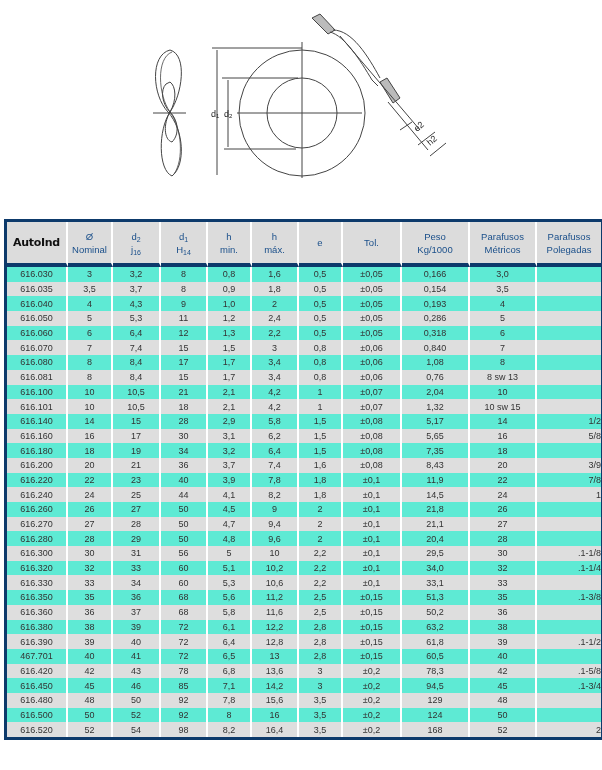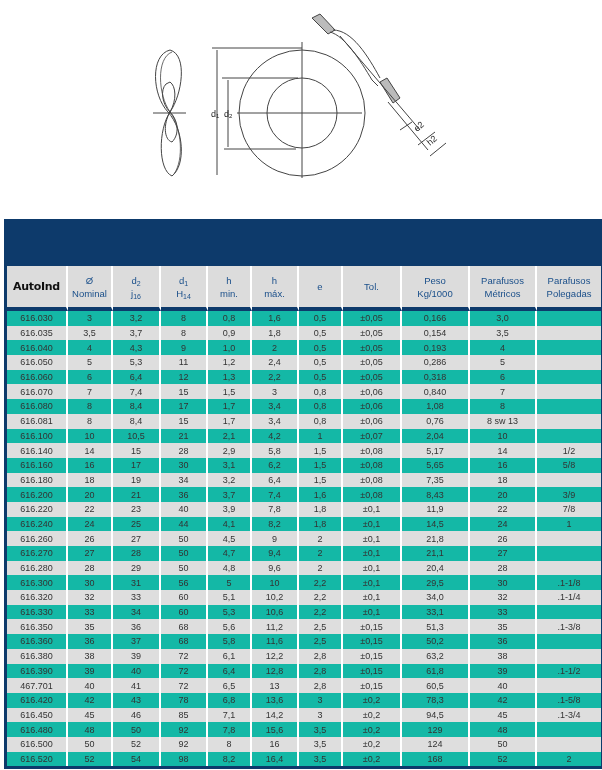--- a/index.html
+++ b/index.html
@@ -1,24 +1,24 @@
 <!DOCTYPE html>
 <html><head>
 <meta charset="utf-8">
 <style>
   html, body { margin:0; padding:0; background:#ffffff; }
   body { width:602px; height:770px; position:relative; overflow:hidden; font-family:"Liberation Sans", sans-serif; }
   .drawing { position:absolute; left:0; top:0; width:602px; height:210px; }
   .tbl-wrap { position:absolute; left:4px; top:219px; width:594px; border:3px solid #0d3a6b; background:#0d3a6b; }
-  table { border-collapse:separate; border-spacing:0; width:100%; background:#14b8a6; table-layout:fixed;margin-top:44px; }
+  table { border-collapse:separate; border-spacing:0; width:100%; background:#5eead4; table-layout:fixed; }
   thead th { background:#dcdcdc; color:#1a4f8a; font-weight:normal; font-size:9.5px; line-height:13px; height:41px; padding:0; text-align:center; border-right:2px solid #ffffff; border-bottom:4px solid #0d3a6b; vertical-align:middle; }
   thead th:last-child { border-right:none; }
   thead th.brand { color:#111; font-weight:bold; font-size:11px; font-family:"DejaVu Sans", sans-serif; letter-spacing:-0.3px; }
   tbody td { font-size:9px; color:#333; text-align:center; height:14.7px; padding:0; line-height:14px; border-right:2px solid #ffffff; white-space:nowrap; }
-  tbody td:last-child { border-right:none; }
+  tbody td:last-child { border-right:none;text-align:right; }
   tbody tr:nth-child(even) td { background:#dedede; }
   tbody tr:nth-child(even) td:first-child { background:#dedede; }
   sub { font-size:7px; vertical-align:-2px; line-height:0; }
 </style>
 </head>
 <body>
 
 <svg class="drawing" viewBox="0 0 602 210" xmlns="http://www.w3.org/2000/svg">
 
   <g fill="none" stroke="#444" stroke-width="1">
@@ -201,20 +201,33 @@
           <td>21</td>
           <td>2,1</td>
           <td>4,2</td>
           <td>1</td>
           <td>±0,07</td>
           <td>2,04</td>
           <td>10</td>
           <td></td>
         </tr>
         <tr>
+          <td>616.101</td>
+          <td>10</td>
+          <td>10,5</td>
+          <td>18</td>
+          <td>2,1</td>
+          <td>4,2</td>
+          <td>1</td>
+          <td>±0,07</td>
+          <td>1,32</td>
+          <td>10 sw 15</td>
+          <td></td>
+        </tr>
+        <tr>
           <td>616.140</td>
           <td>14</td>
           <td>15</td>
           <td>28</td>
           <td>2,9</td>
           <td>5,8</td>
           <td>1,5</td>
           <td>±0,08</td>
           <td>5,17</td>
           <td>14</td>

